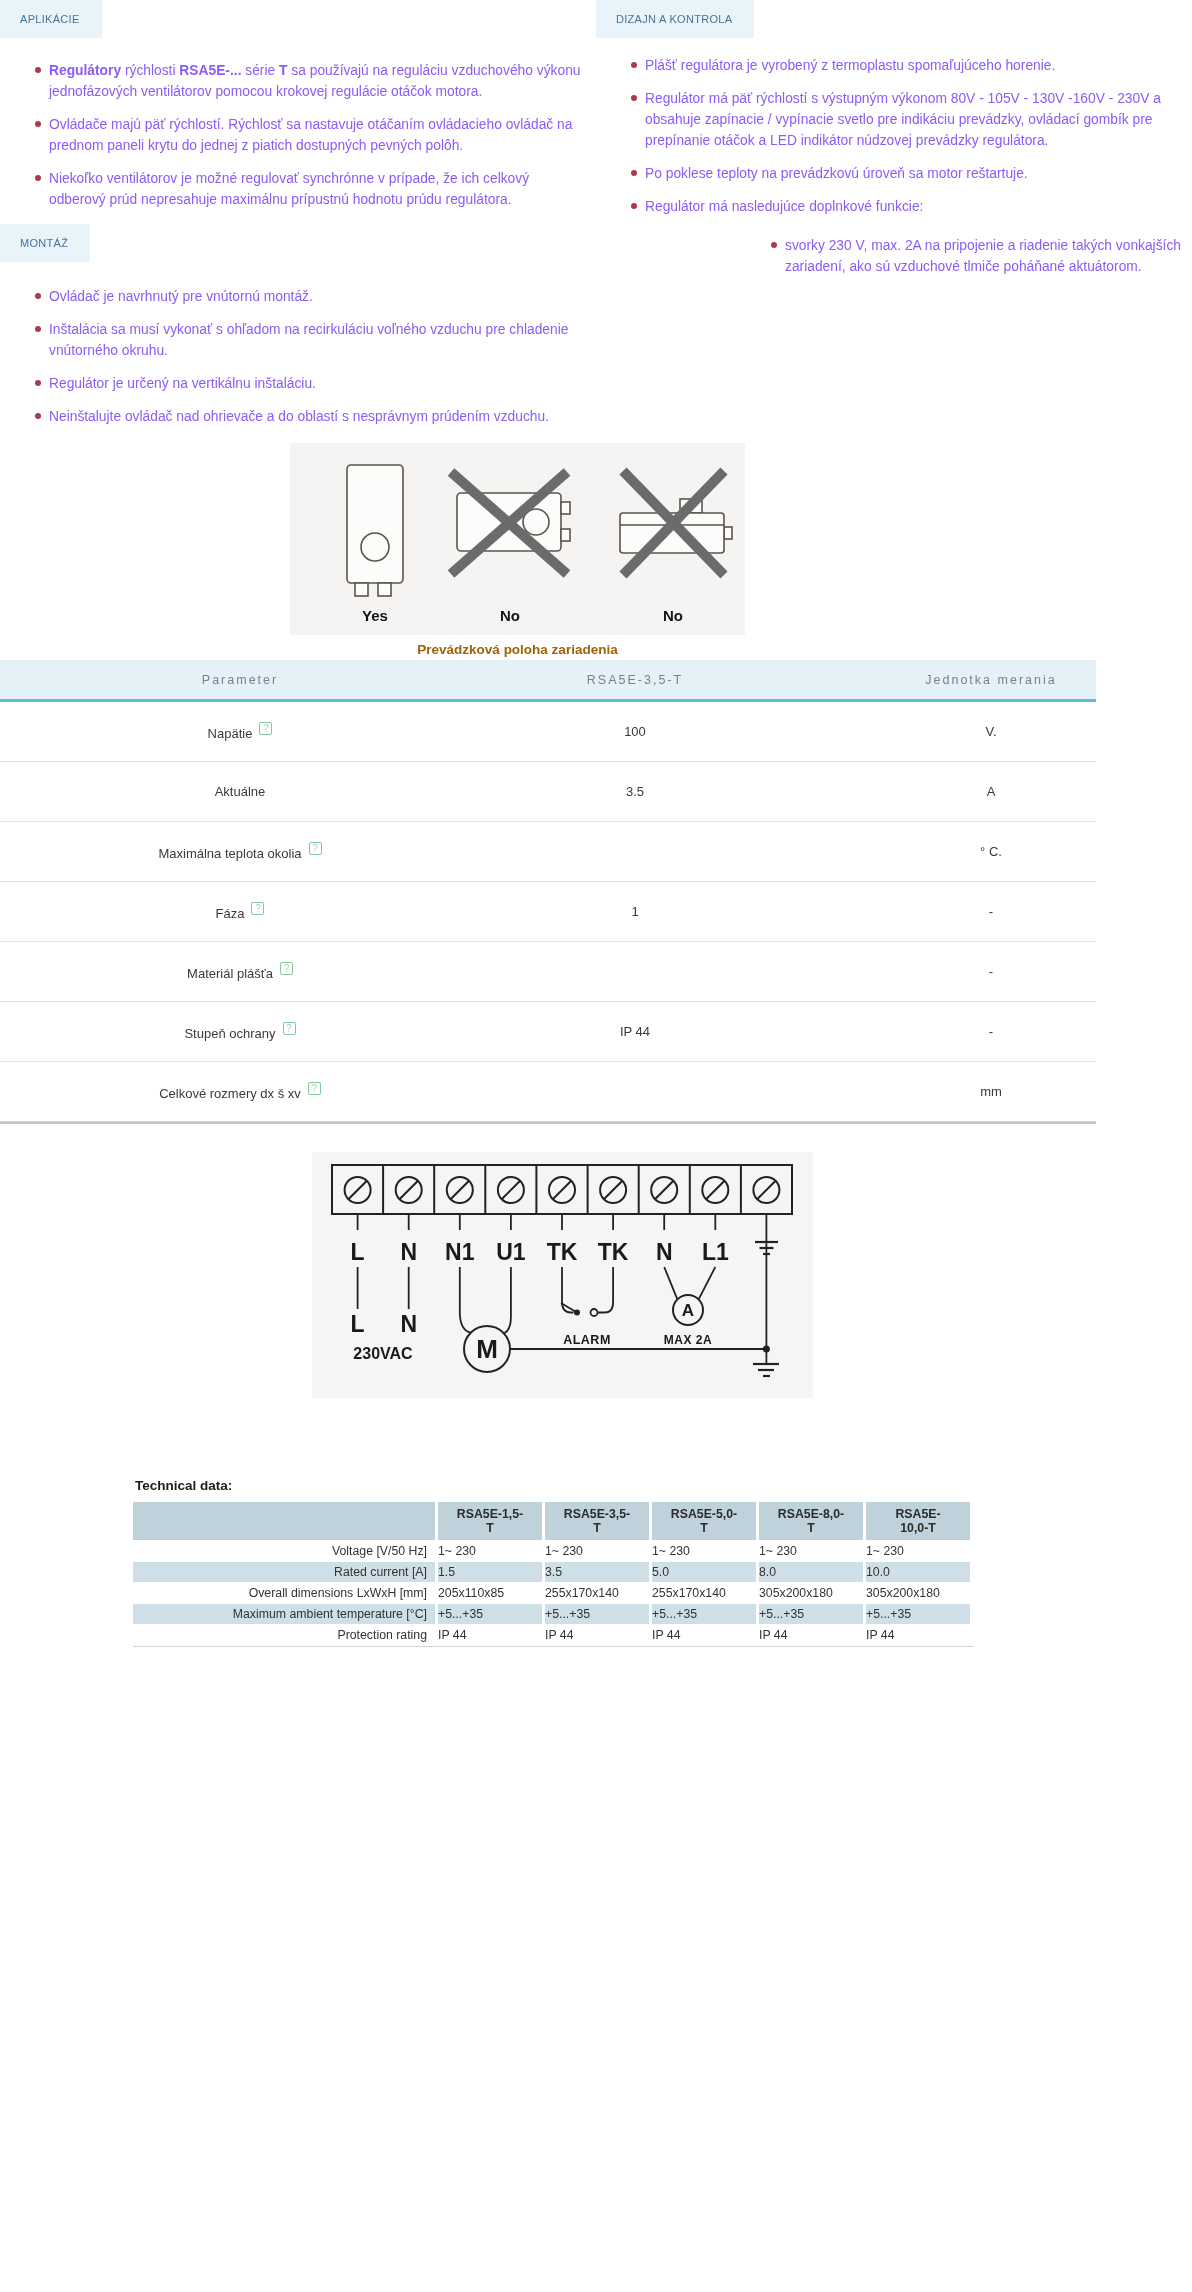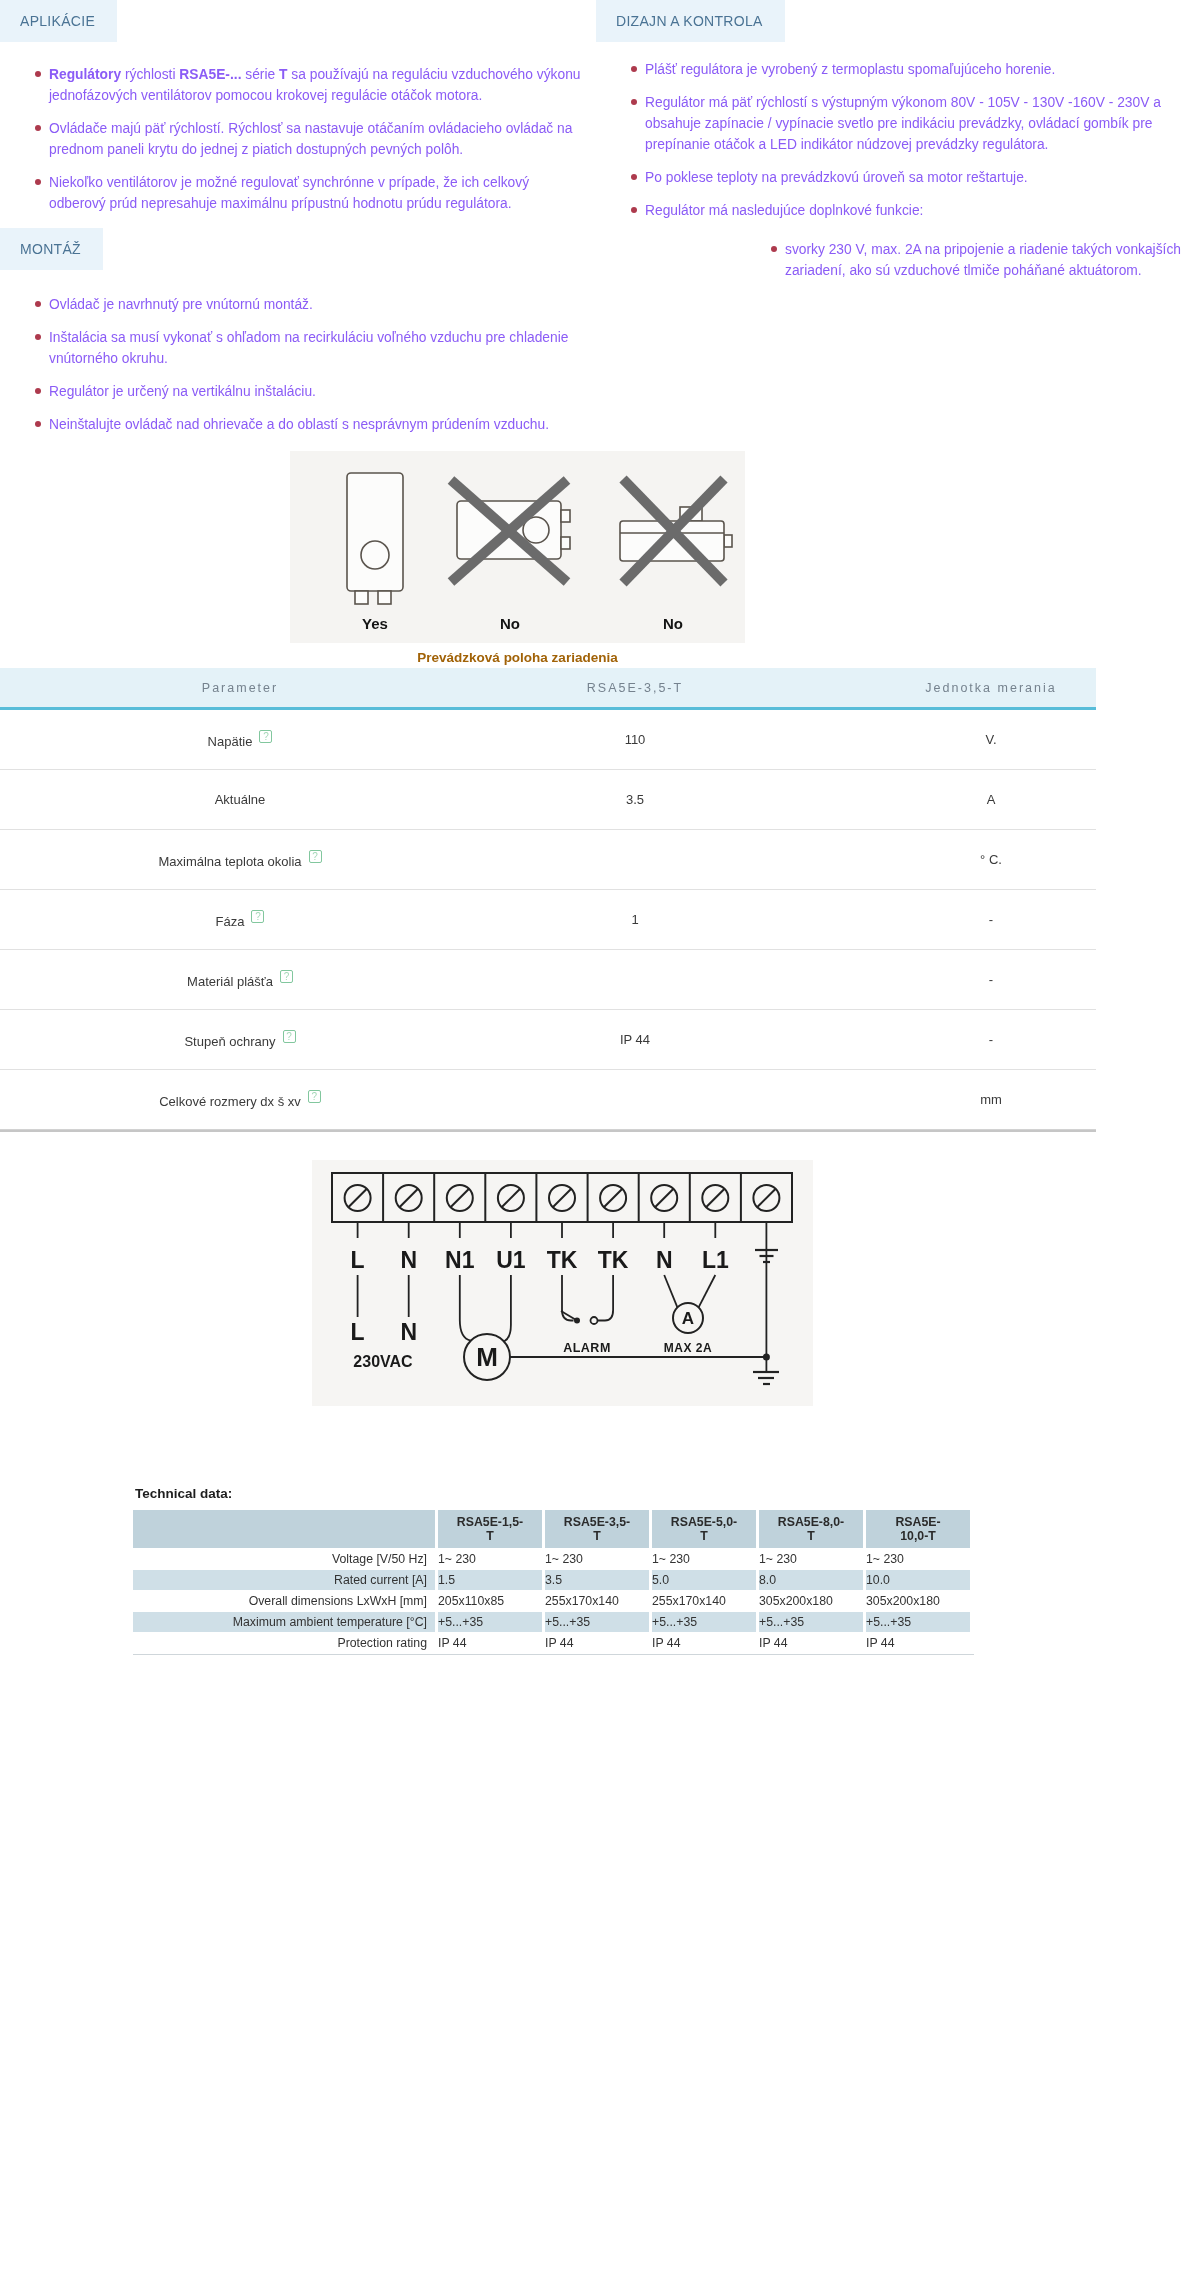--- a/index.html
+++ b/index.html
@@ -1,21 +1,21 @@
 <!DOCTYPE html>
 <html><head>
 <meta charset="utf-8">
 <style>
   * { box-sizing: border-box; }
   body { margin:0; background:#ffffff; font-family:"Liberation Sans","DejaVu Sans",sans-serif; color:#3d3d3d; }
   .page { width:1192px; min-height:2292px; position:relative; background:#fff; overflow:hidden; }
 
   .top-grid { display:grid; grid-template-columns:596px 596px; align-items:start; }
 
-  .chip { display:inline-block; background:#e9f3fa; color:#4a7394; font-size:14px; padding:13px 22px 13px 20px; letter-spacing:0.3px; }
+  .chip { display:inline-block; background:#e9f3fa; color:#4a7394; font-size:11px; padding:13px 22px 13px 20px; letter-spacing:0.3px; }
 
   ul.bullets { list-style:none; margin:22px 0 0 0; padding:0 10px 0 49px; }
   ul.bullets li { position:relative; margin:0 0 12px 0; font-size:13.8px; line-height:21px; color:#8b5cf6; }
   ul.bullets li::before { content:""; position:absolute; left:-14px; top:7px; width:6px; height:6px; border-radius:50%; background:#ad3a4d; }
   ul.sub-bullets { list-style:none; margin:18px 0 0 0; padding:0 0 0 140px; }
   ul.sub-bullets li { position:relative; font-size:13.8px; line-height:21px; }
   ul.sub-bullets li::before { content:""; position:absolute; left:-14px; top:7px; width:6px; height:6px; border-radius:50%; background:#ad3a4d; }
   .b { font-weight:bold; }
 
   .orient-wrap { margin:4px 0 0 290px; width:455px; }
@@ -123,21 +123,21 @@
   </div>
 
   <div class="ptable">
     <div class="ptable-head">
       <div class="ph">Parameter</div>
       <div class="ph">RSA5E-3,5-T</div>
       <div class="ph">Jednotka merania</div>
     </div>
     <div class="prow">
       <div class="pcell"><span>Napätie</span><span class="help">?</span></div>
-      <div class="pcell">110</div>
+      <div class="pcell">100</div>
       <div class="pcell">V.</div>
     </div>
     <div class="prow">
       <div class="pcell"><span>Aktuálne</span></div>
       <div class="pcell">3.5</div>
       <div class="pcell">A</div>
     </div>
     <div class="prow">
       <div class="pcell"><span>Maximálna teplota okolia</span><span class="help">?</span></div>
       <div class="pcell"></div>

